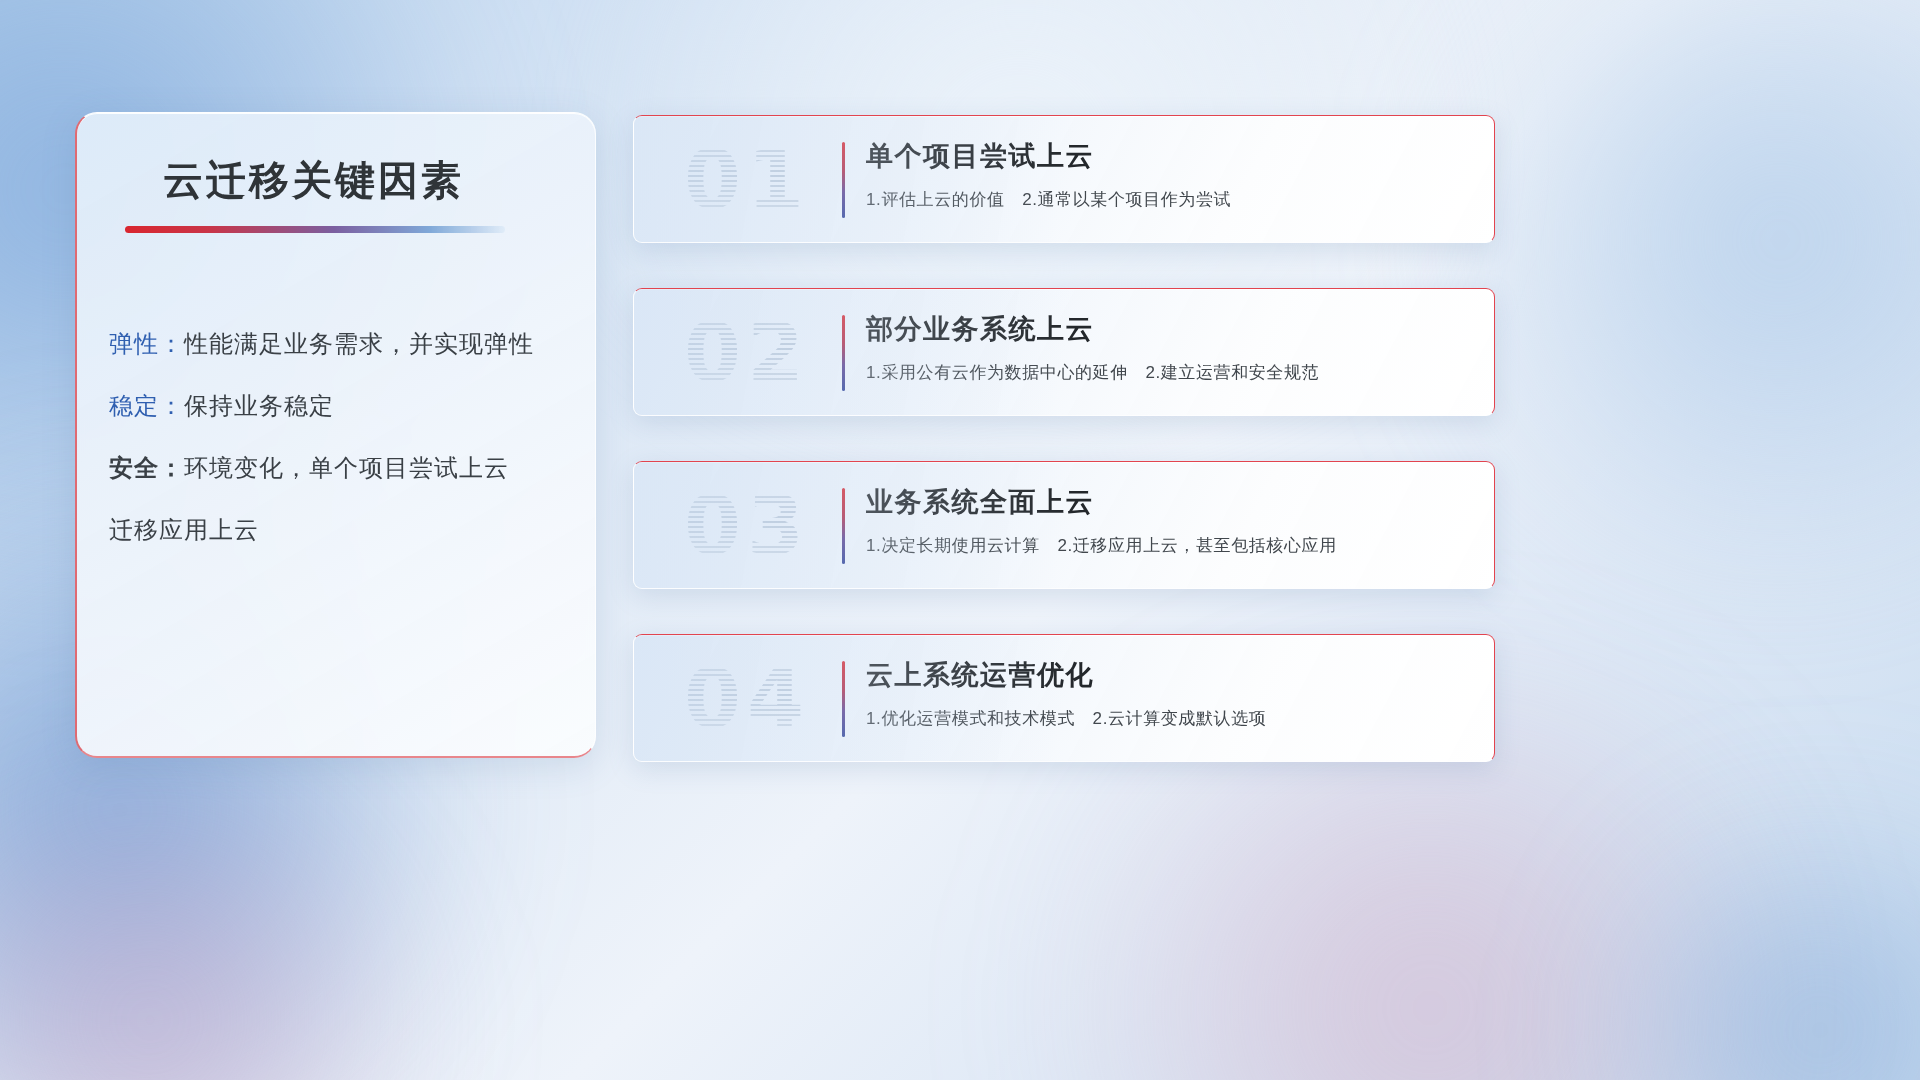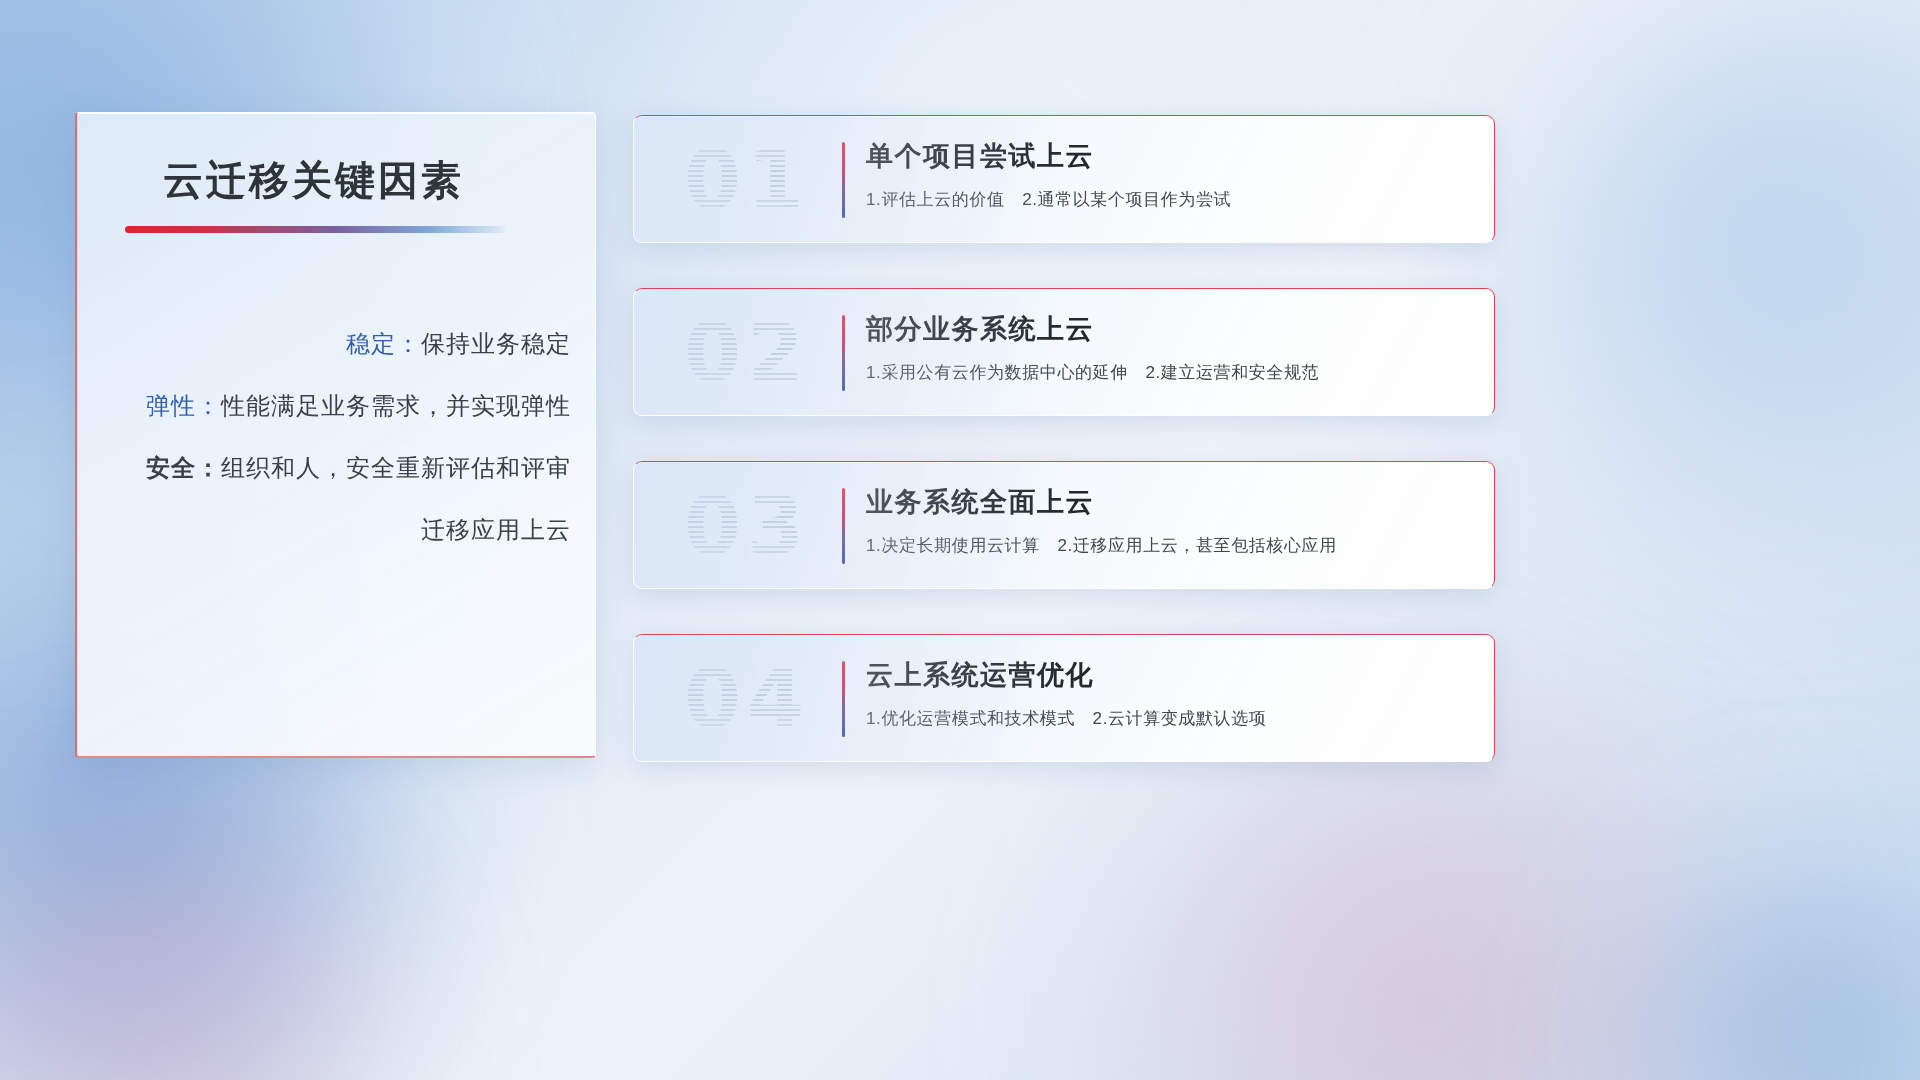--- a/index.html
+++ b/index.html
@@ -33,28 +33,27 @@
   .bg-b6{position:absolute;left:520px;top:-220px;width:1000px;height:620px;border-radius:50%;
     background:radial-gradient(circle at 50% 60%, rgba(236,243,250,.95), rgba(236,243,250,0) 70%);
     filter:blur(60px);}
   .bg-b7{position:absolute;left:1560px;top:820px;width:520px;height:420px;border-radius:50%;
     background:radial-gradient(circle at 50% 50%, rgba(120,160,212,.55), rgba(140,180,220,0) 70%);
     filter:blur(70px);}
 
   
   .left-panel{
     position:absolute;left:75px;top:112px;width:518px;height:643px;
-    border-radius:4px;
+    border-radius:22px;
     background:linear-gradient(150deg, rgba(226,238,250,.92) 0%, rgba(238,244,251,.93) 42%, rgba(250,252,254,.96) 100%);
     border:1px solid rgba(255,255,255,.85);
     border-left:2px solid #e06a72;
     border-bottom:2px solid #e8868c;
     box-shadow:0 8px 34px rgba(90,125,170,.18), inset 0 1px 0 rgba(255,255,255,.9);
     backdrop-filter:blur(4px);
-    text-align:right;
   }
   .panel-title{
     position:absolute;left:86px;top:40px;
     font-size:40px;font-weight:bold;color:#2f3438;letter-spacing:3px;
     font-family:"Liberation Sans","DejaVu Sans",sans-serif;
   }
   .panel-rule{
     position:absolute;left:48px;top:113px;width:380px;height:7px;border-radius:4px;
     background:linear-gradient(90deg,#d9262f 0%, #c93548 22%, #7b5fa0 55%, #7fa8d8 80%, rgba(190,216,240,.25) 100%);
   }
@@ -119,23 +118,23 @@
   <div class="bg-b4"></div>
   <div class="bg-b5"></div>
   <div class="bg-b6"></div>
   <div class="bg-b7"></div>
 </div>
 
 <div class="left-panel">
   <div class="panel-title">云迁移关键因素</div>
   <div class="panel-rule"></div>
   <div class="panel-list" id="panel-list">
+      <div class="panel-line"><span class="k">弹性：</span><span>性能满足业务需求，并实现弹性</span></div>
       <div class="panel-line"><span class="k">稳定：</span><span>保持业务稳定</span></div>
-      <div class="panel-line"><span class="k">弹性：</span><span>性能满足业务需求，并实现弹性</span></div>
-      <div class="panel-line"><span class="k plain">安全：</span><span>组织和人，安全重新评估和评审</span></div>
+      <div class="panel-line"><span class="k plain">安全：</span><span>环境变化，单个项目尝试上云</span></div>
       <div class="panel-line"><span class="k plain"></span><span>迁移应用上云</span></div>
     </div>
 </div>
 
 <div class="cards" id="cards">
     <div class="card">
       <div class="ghost-num shade">01</div>
       <div class="divider"></div>
       <div class="card-body">
         <div class="card-title">单个项目尝试上云</div>

